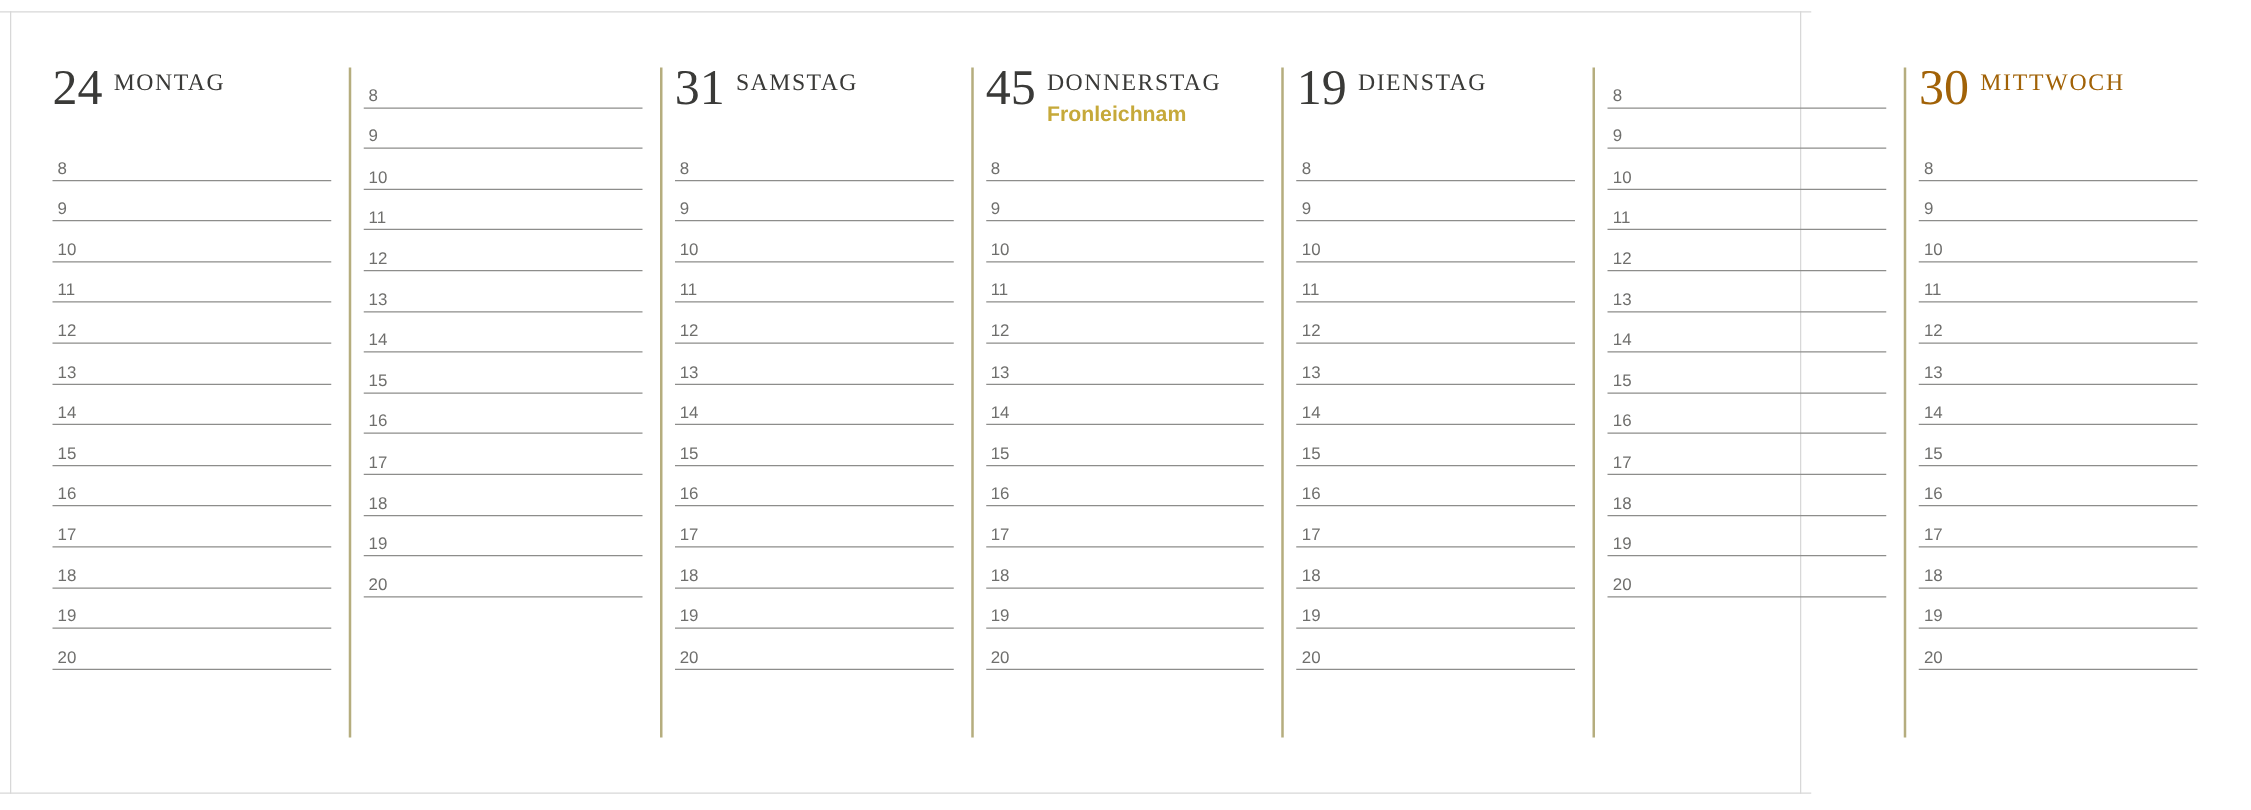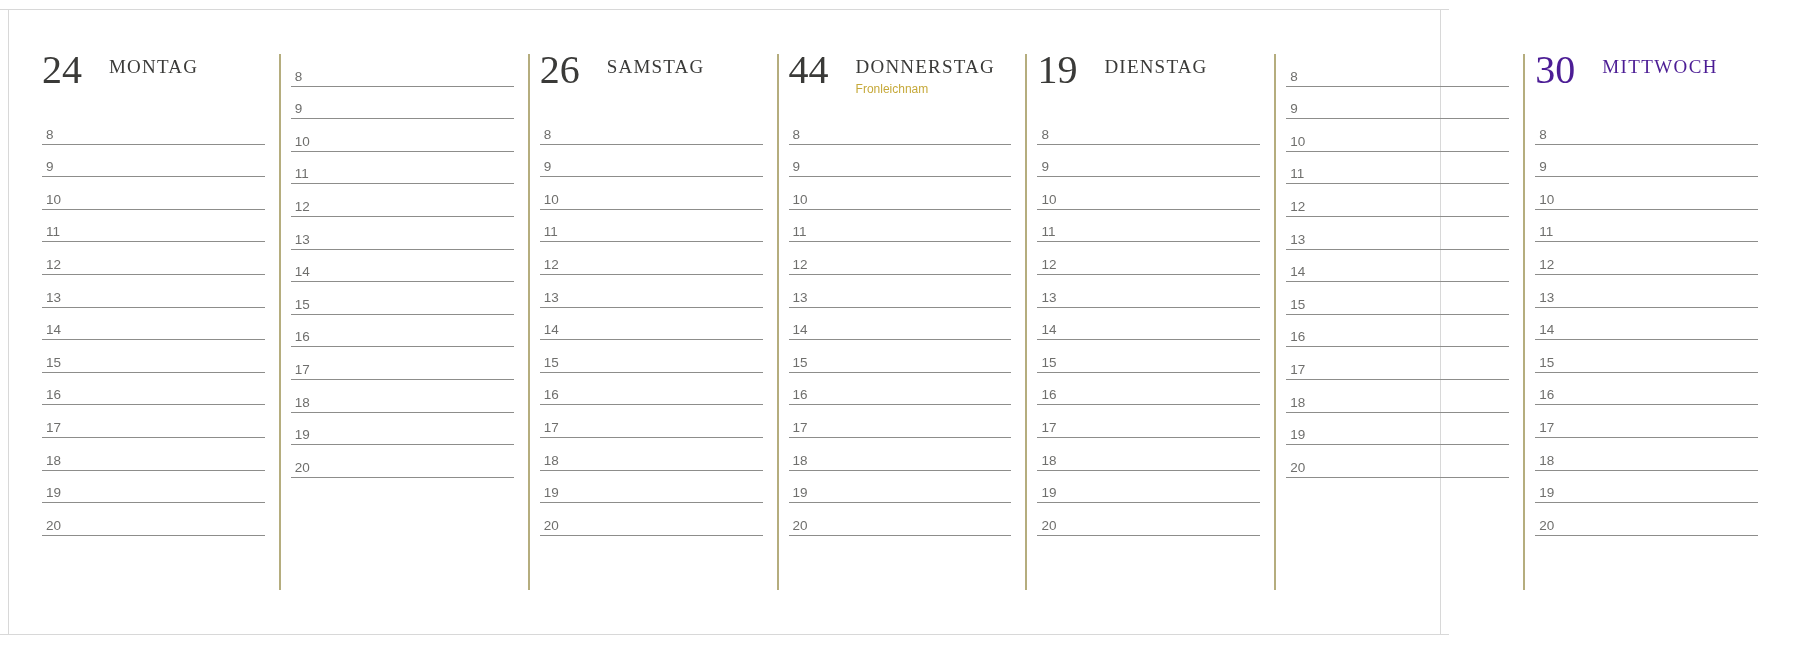--- a/index.html
+++ b/index.html
@@ -67,40 +67,41 @@
   }
   .day-number {
     font-family: "Liberation Serif", serif;
     font-size: 40px;
     line-height: 40px;
     color: #3a3a38;
     letter-spacing: 0px;
     margin-top: 2px;
   }
   .day-names {
-    margin-left: 27px;
+    margin-left: 9px;
     margin-top: 8px;
   }
   .day-name {
     font-family: "Liberation Serif", serif;
     font-size: 19px;
     letter-spacing: 1.2px;
     color: #3a3a38;
     white-space: nowrap;
   }
   .day-note {
     font-family: "Liberation Sans", sans-serif;
-    font-size: 12px;
+    font-size: 17px;
     color: #c6a93a;
     margin-top: 4px;
     white-space: nowrap;
+    font-weight: bold;
   }
   .day.sunday .day-number,
   .day.sunday .day-name {
-    color: #4c1d95;
+    color: #a16207;
   }
   .day.sunday .day-name { letter-spacing: 1.4px; }
 
   .hours {
     margin-top: 6px;
     padding-right: 14px;
   }
   .hour-row {
     position: relative;
     height: 32.6px;
@@ -253,21 +254,21 @@
         <div class="hour-row">
             <span class="hour-label">20</span>
             <span class="hour-line"></span>
           </div>
       </div>
     </div>
 
     <div class="day">
       <div class="col-rule"></div>
       <div class="day-head">
-        <div class="day-number">26</div>
+        <div class="day-number">31</div>
         <div class="day-names">
           <div class="day-name">SAMSTAG</div>
           <div class="day-note"></div>
         </div>
       </div>
       <div class="hours">
         <div class="hour-row">
             <span class="hour-label">8</span>
             <span class="hour-line"></span>
           </div>
@@ -318,21 +319,21 @@
         <div class="hour-row">
             <span class="hour-label">20</span>
             <span class="hour-line"></span>
           </div>
       </div>
     </div>
 
     <div class="day">
       <div class="col-rule"></div>
       <div class="day-head">
-        <div class="day-number">44</div>
+        <div class="day-number">45</div>
         <div class="day-names">
           <div class="day-name">DONNERSTAG</div>
           <div class="day-note">Fronleichnam</div>
         </div>
       </div>
       <div class="hours">
         <div class="hour-row">
             <span class="hour-label">8</span>
             <span class="hour-line"></span>
           </div>

